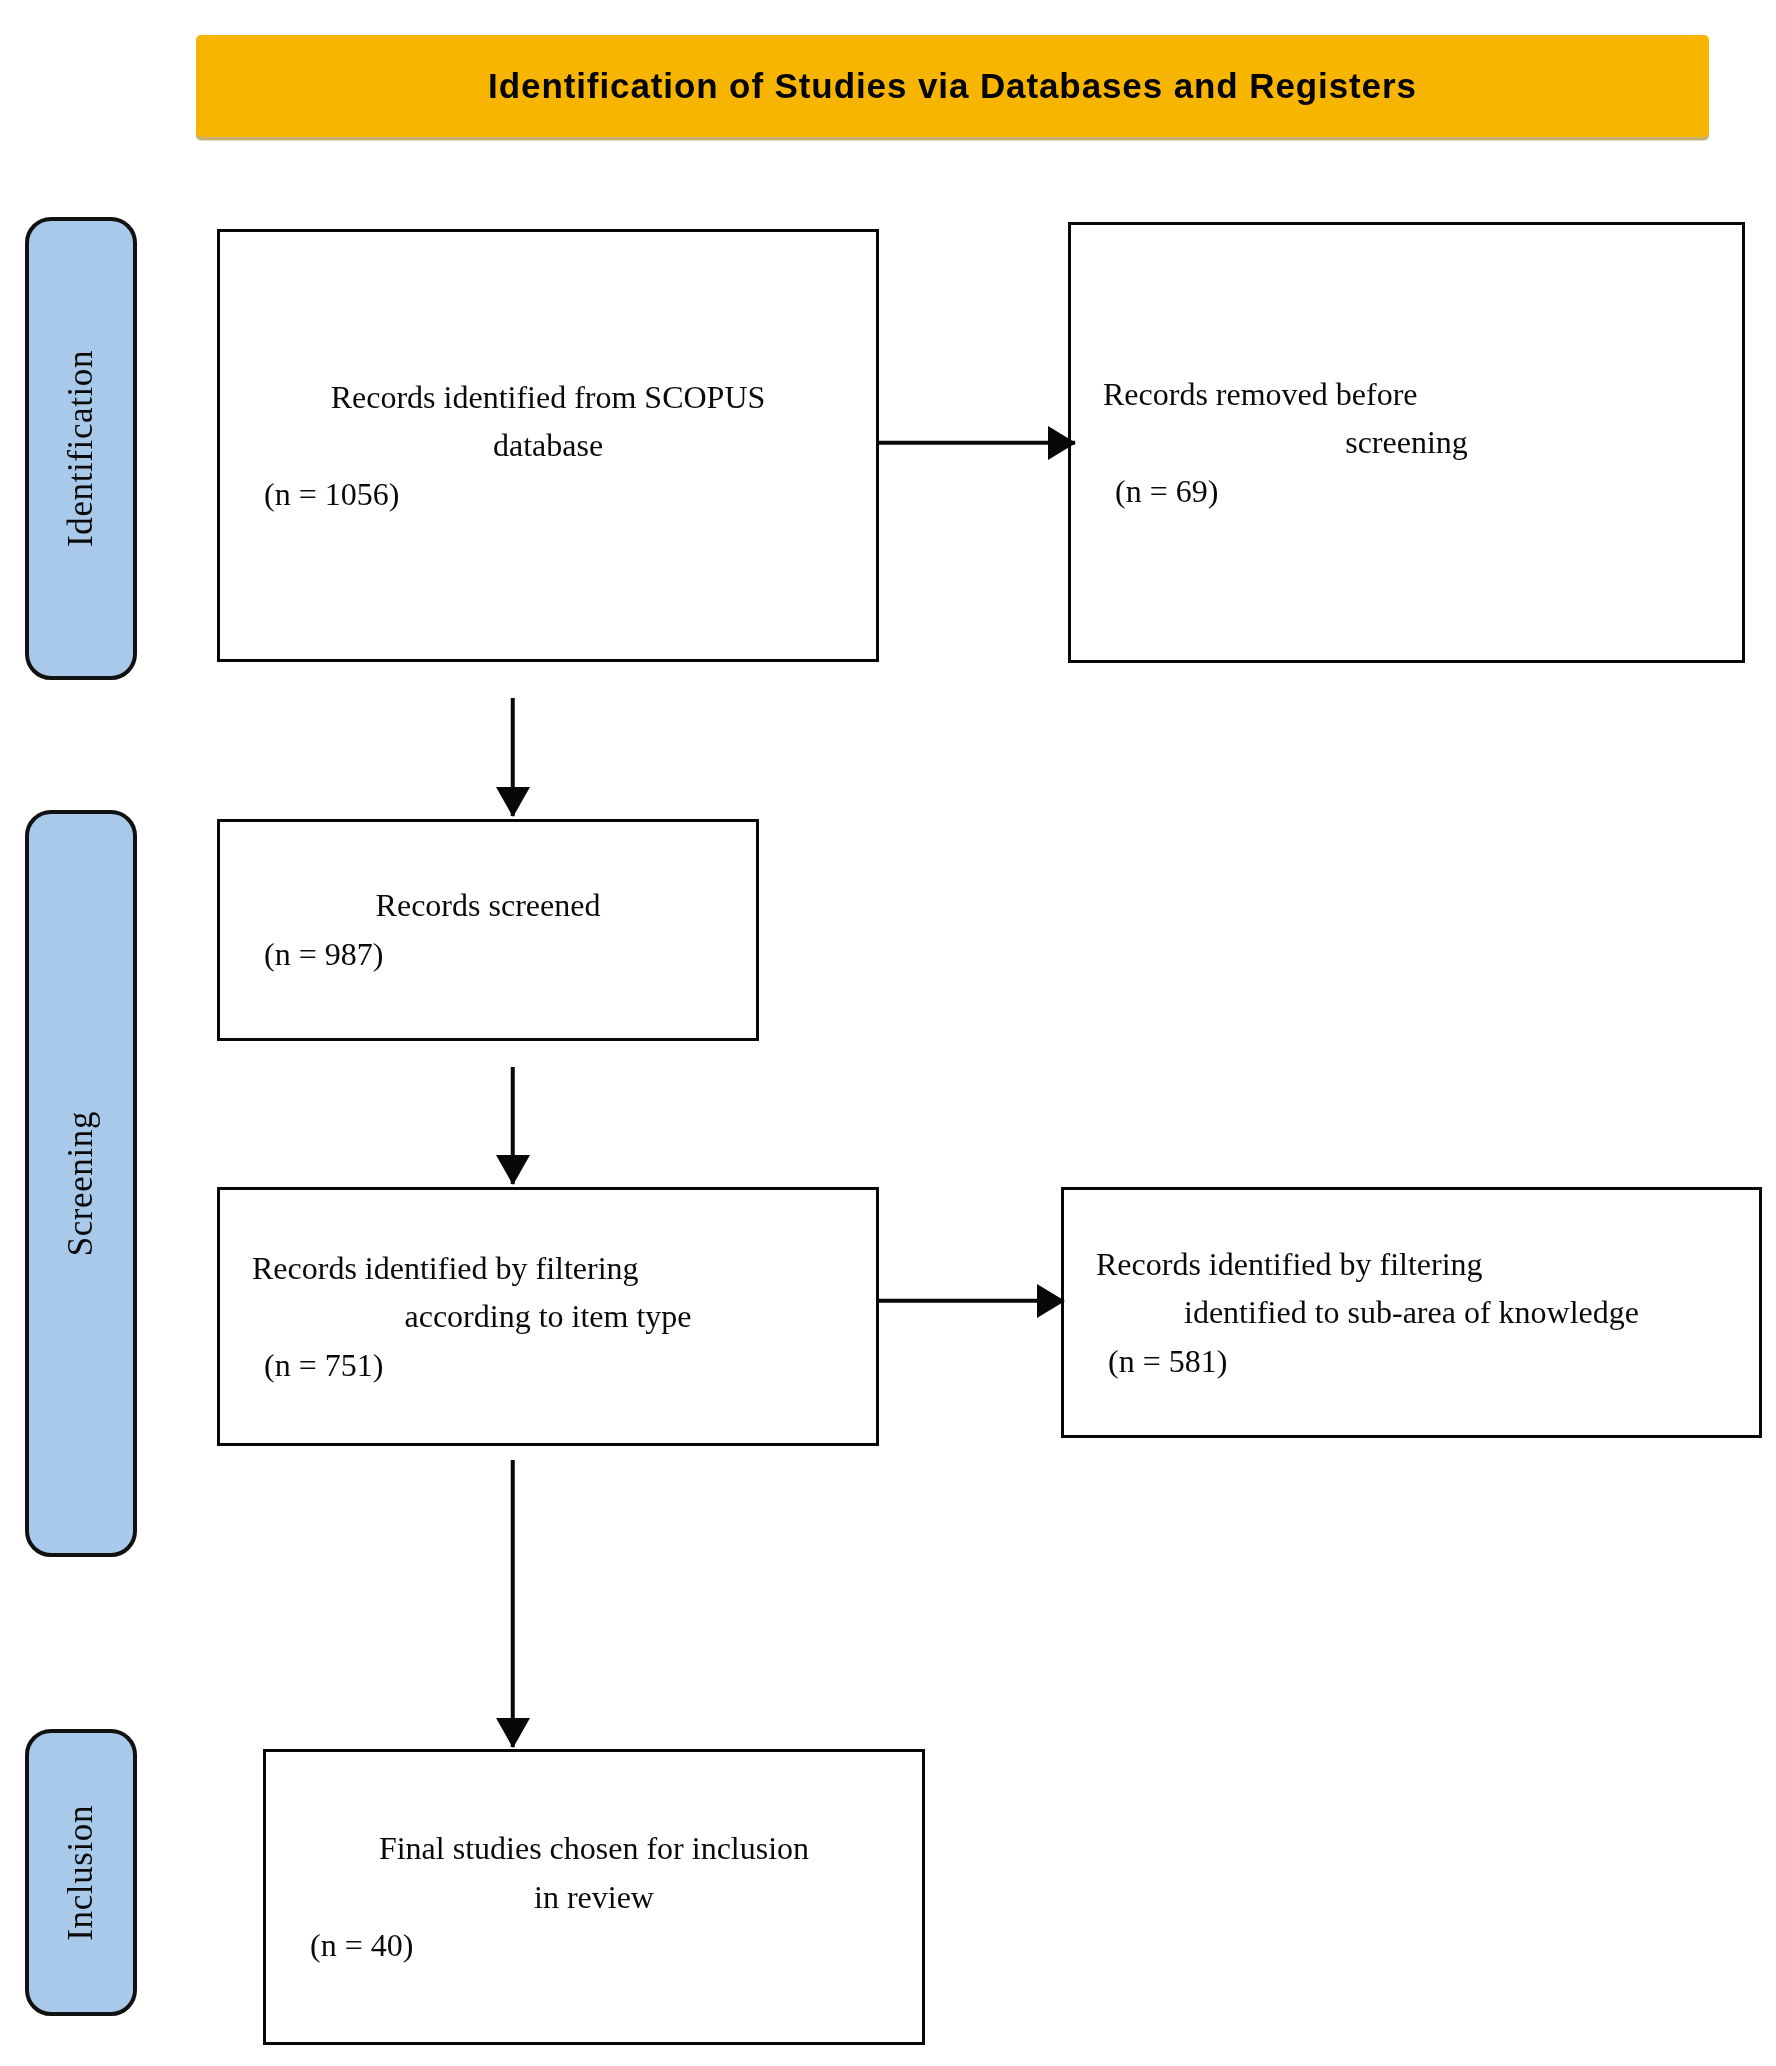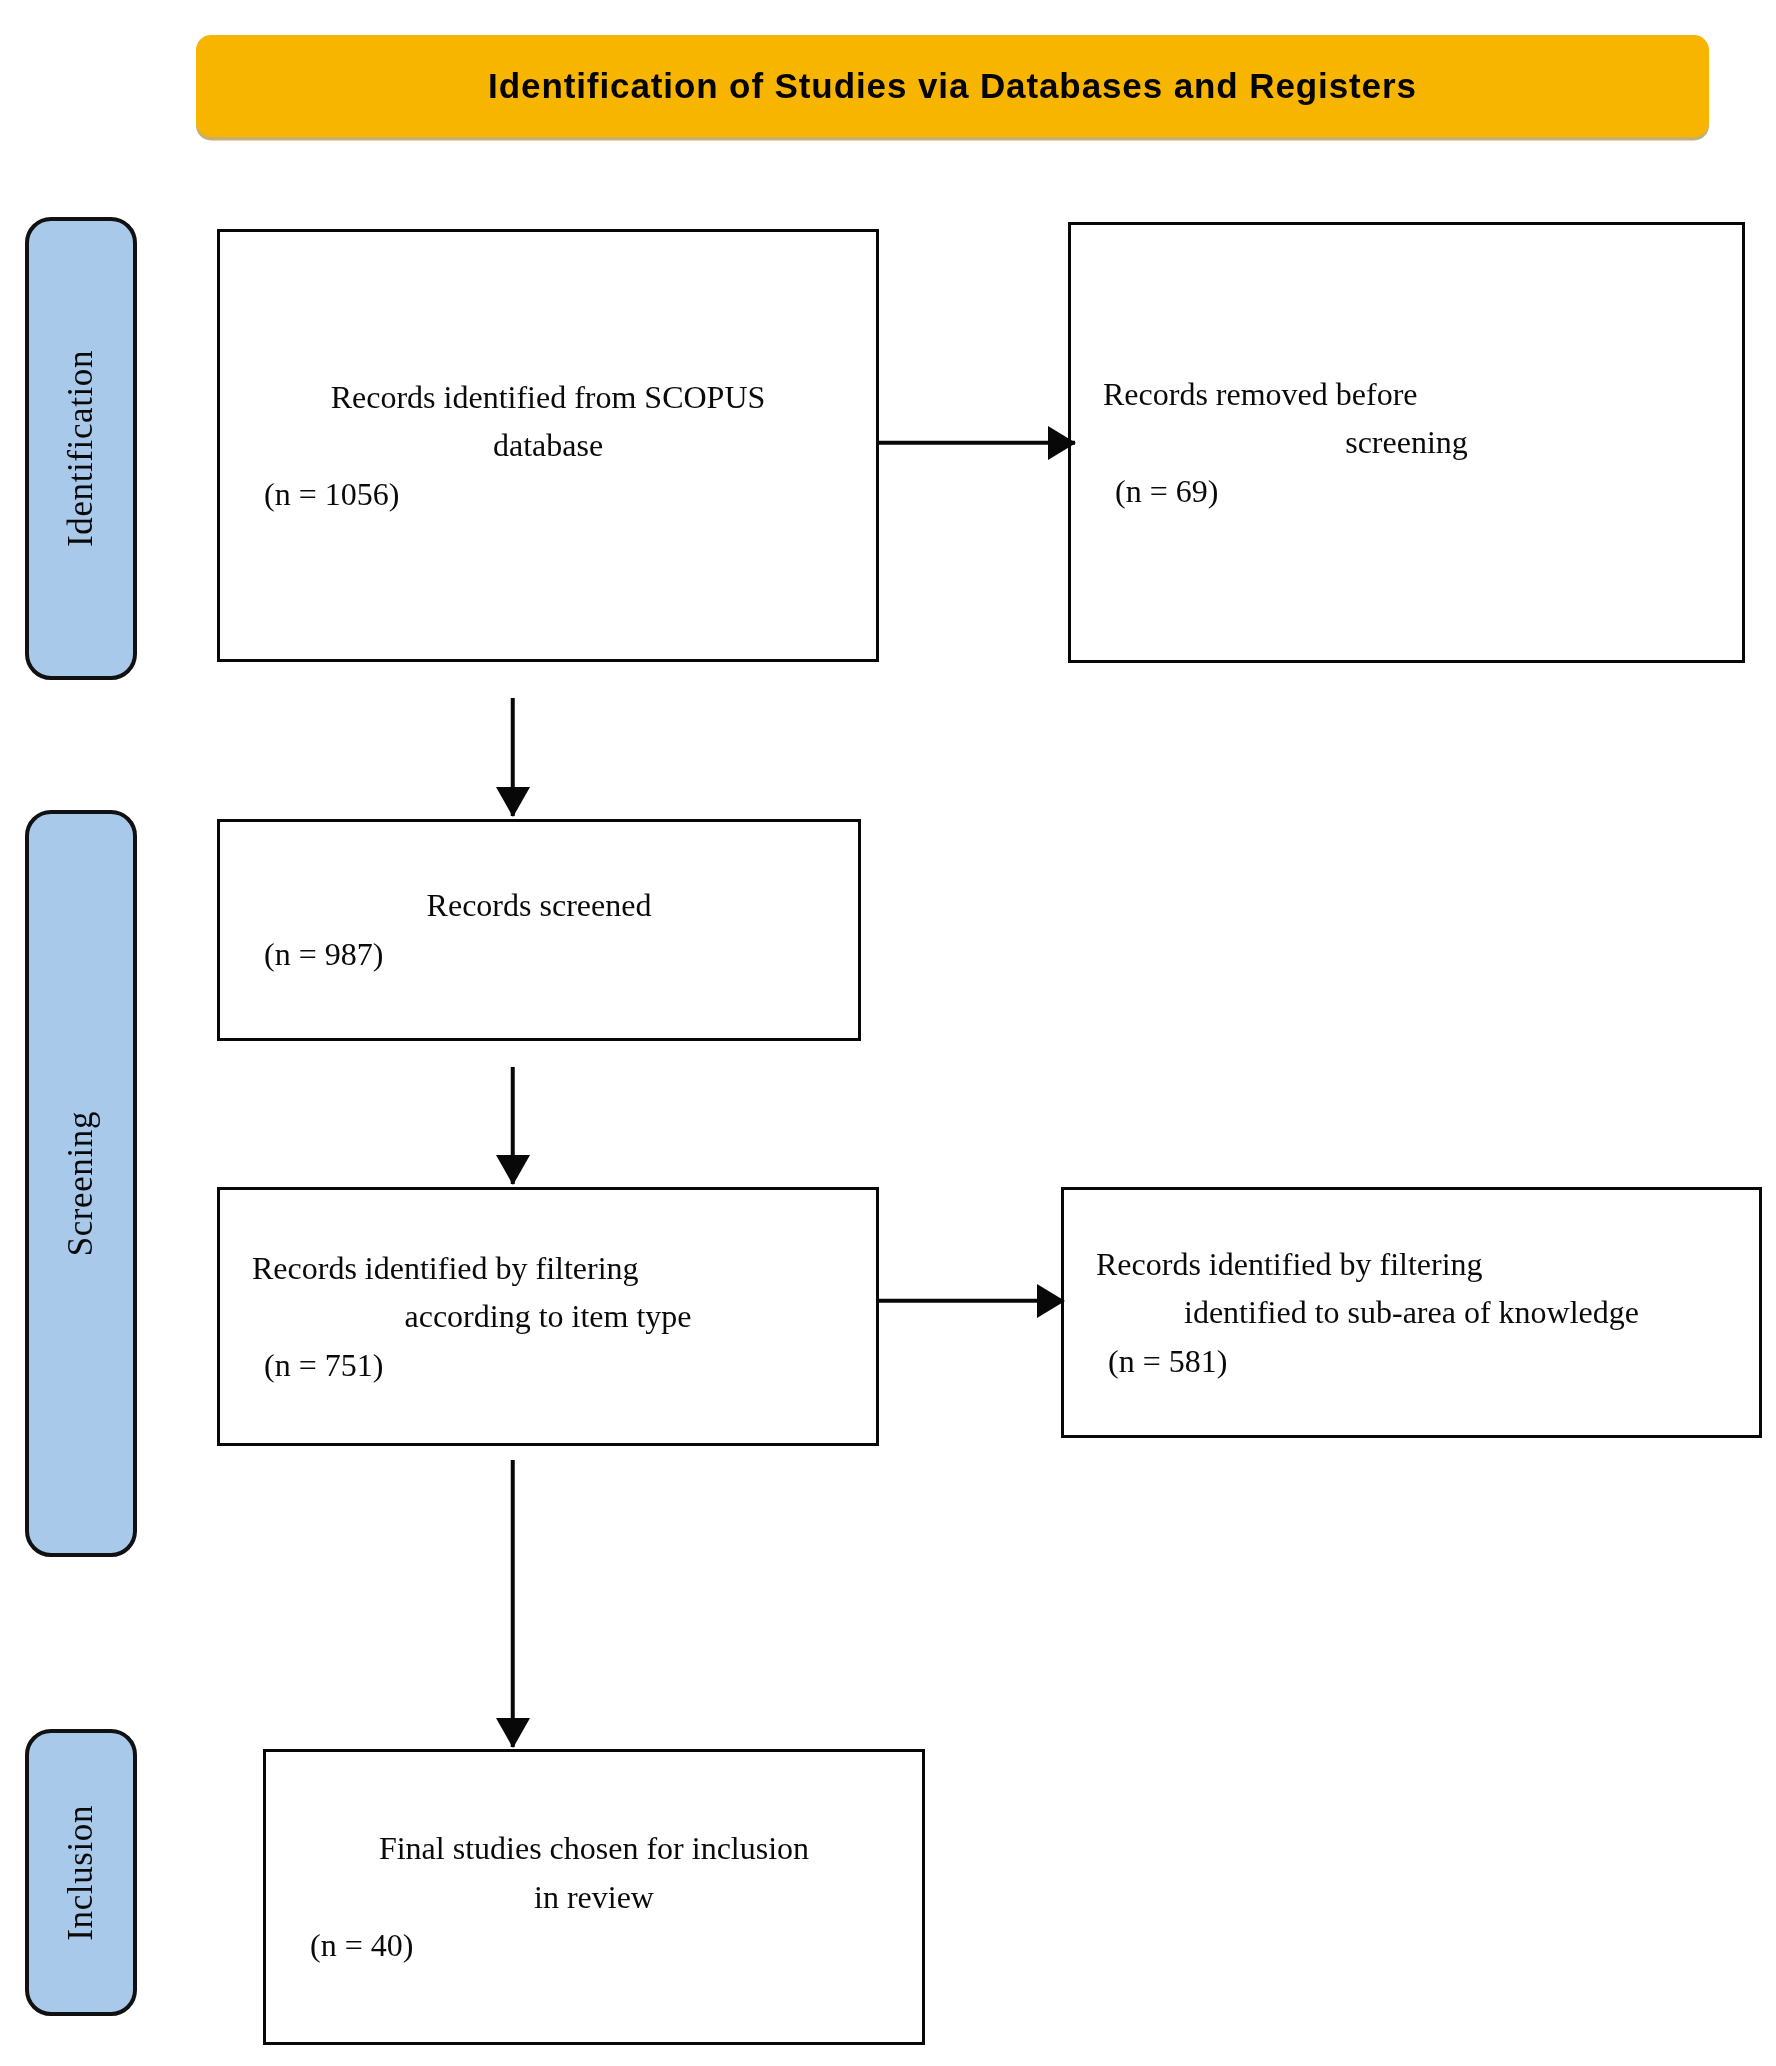--- a/index.html
+++ b/index.html
@@ -20,21 +20,21 @@
   }
 
   
   .banner {
     position: absolute;
     left: 196px;
     top: 35px;
     width: 1513px;
     height: 102px;
     background: #F7B500;
-    border-radius: 15px;
+    border-radius: 5px;
     box-shadow: 0 3.4px 0 rgba(150,110,0,0.55);
     display: flex;
     align-items: center;
     justify-content: center;
   }
   .banner-title {
     font-family: "Liberation Sans", "DejaVu Sans", sans-serif;
     font-weight: bold;
     font-size: 35px;
     color: #050505;
@@ -89,21 +89,21 @@
     font-family: "Liberation Serif", "DejaVu Serif", serif;
     font-size: 32px;
     line-height: 1.52;
     color: #0a0a0a;
     padding: 0 44px;
     text-align: left;
   }
 
   #box-identified     { left: 217px;  top: 229px;  width: 662px; height: 433px; }
   #box-removed        { left: 1068px; top: 222px;  width: 677px; height: 441px; }
-  #box-screened       { left: 217px;  top: 819px; width: 644px; height: 222px; }
+  #box-screened       { left: 217px;  top: 819px; width: 542px; height: 222px; }
   #box-filter-type    { left: 217px;  top: 1187px; width: 662px; height: 259px; }
   #box-filter-subarea { left: 1061px; top: 1187px; width: 701px; height: 251px; }
   #box-final          { left: 217px;  top: 1749px; width: 662px; height: 296px; margin-left: 46px; }
 
   
   .h-arrow, .v-arrow { position: absolute; }
   .h-arrow .shaft {
     position: absolute;
     left: 0; top: 50%;
     height: 4.5px;

